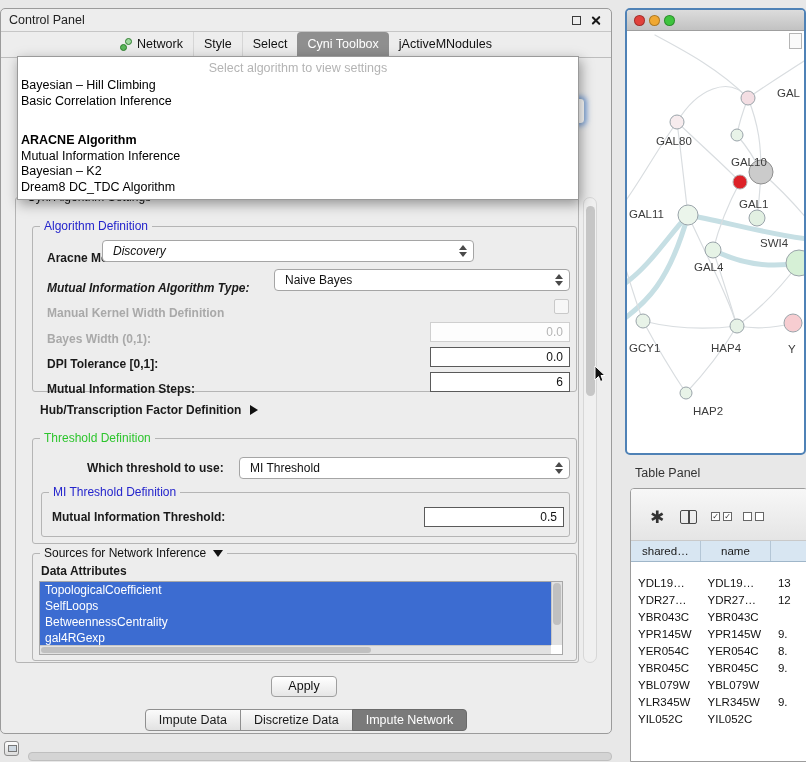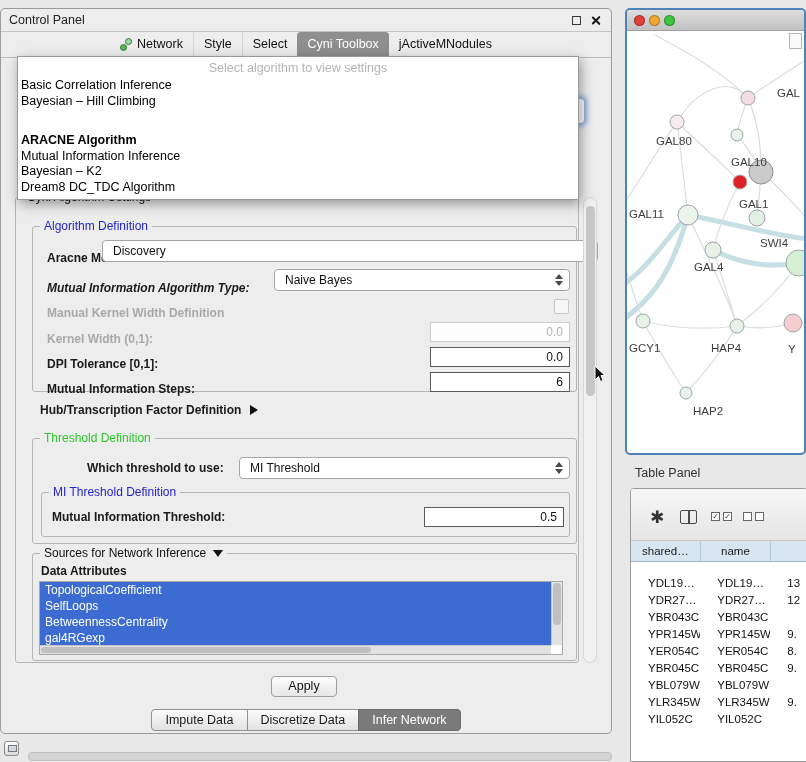--- a/index.html
+++ b/index.html
@@ -103,21 +103,21 @@
   .colicon i { position:absolute; left:7px; top:0; bottom:0; width:1.5px; background:#4a4a4a; display:block; }
   .cbgroup { position:absolute; top:23px; display:flex; gap:3px; }
   .cbgroup.g1 { left:80px; } .cbgroup.g2 { left:112px; }
   .cb { width:9px; height:9px; border:1px solid #666; background:#fff; font-size:8px; line-height:7px; text-align:center; color:#333; }
 
   .thead { position:absolute; left:0; top:52px; right:0; height:21px; display:flex; background:#d8e6f2; border-bottom:1px solid #9fb6c9; }
   .thcell { display:flex; align-items:center; justify-content:center; font-size:11.5px; color:#1a1a1a; border-right:1px solid #b4c6d6; overflow:hidden; white-space:nowrap; }
   .thcell.c0 { width:78px; } .thcell.c1 { width:79px; } .thcell.c2 { width:40px; }
   .tbody { position:absolute; left:0; top:73px; right:0; bottom:0; overflow:hidden; }
   .trow { display:flex; height:17px; align-items:center; }
-  .tcell { padding-left:17px; font-size:11.5px; color:#111; overflow:hidden; white-space:nowrap;margin-top:24px; }
+  .tcell { padding-left:7px; font-size:11.5px; color:#111; overflow:hidden; white-space:nowrap;margin-top:24px; }
   .tcell.c0 { width:78px; } .tcell.c1 { width:79px; } .tcell.c2 { width:40px; }
 
   
   .mini-icon { position:absolute; left:4px; top:741px; width:15px; height:15px; border:1px solid #8d8d8d; border-radius:3px;
                background:linear-gradient(#fdfdfd,#dcdcdc); }
   .mini-icon::after { content:""; position:absolute; left:3px; top:3px; width:7px; height:5px; border:1px solid #777; background:#cfd9e2; }
   .bottom-bar { position:absolute; left:28px; top:752px; width:584px; height:9px; background:#d4d4d4; border:1px solid #bfbfbf; border-radius:4px; }
   .cursor { position:absolute; left:594px; top:365px; z-index:60; }
 </style>
 </head>
@@ -148,57 +148,57 @@
         <div class="tab">
           <span>jActiveMNodules</span>
         </div>
       </div>
 
     <div class="combo-frag"></div>
 
     <div class="algo-popup">
       <div class="algo-ph">Select algorithm to view settings</div>
       <div>
+          <div class="algo-item">Bayesian – Hill Climbing</div>
           <div class="algo-item">Basic Correlation Inference</div>
-          <div class="algo-item">Bayesian – Hill Climbing</div>
           <div class="algo-item bold">ARACNE Algorithm</div>
           <div class="algo-item">Mutual Information Inference</div>
           <div class="algo-item">Bayesian – K2</div>
           <div class="algo-item">Dream8 DC_TDC Algorithm</div>
         </div>
     </div>
 
     <div class="gb" style="left:14px; top:188px; width:564px; height:466px;">
       <span class="gb-title">Cyni Algorithm Settings</span>
 
       <div class="gb" style="left:16px; top:28px; width:545px; height:166px;">
         <span class="gb-title blue">Algorithm Definition</span>
 
         <span class="lbl" style="left:14px; top:24px;">Aracne Mode:</span>
-        <div class="combo" style="left:69px; top:13px; width:496px;">
+        <div class="combo" style="left:69px; top:13px; width:372px;font-style:italic;">
           <span class="combo-val">Discovery</span>
           <span class="spin">
               <i class="up"></i>
               <i class="dn"></i>
             </span>
         </div>
 
         <span class="lbl" style="left:14px; top:54px;font-style:italic;">Mutual Information Algorithm Type:</span>
         <div class="combo" style="left:241px; top:42px; width:296px;">
           <span class="combo-val">Naive Bayes</span>
           <span class="spin">
               <i class="up"></i>
               <i class="dn"></i>
             </span>
         </div>
 
         <span class="lbl dis" style="left:14px; top:79px;">Manual Kernel Width Definition</span>
         <span class="chk" style="left:521px; top:72px;"></span>
 
-        <span class="lbl dis" style="left:14px; top:105px;">Kernel Width (0,1):</span>
+        <span class="lbl dis" style="left:14px; top:105px;">Bayes Width (0,1):</span>
         <input class="field dis" style="left: 397px; top: 95px; width: 140px;" value="0.0">
 
         <span class="lbl" style="left:14px; top:130px;">DPI Tolerance [0,1]:</span>
         <input class="field" style="left: 397px; top: 120px; width: 140px;" value="0.0">
 
         <span class="lbl" style="left:14px; top:155px;">Mutual Information Steps:</span>
         <input class="field" style="left: 397px; top: 145px; width: 140px;" value="6">
       </div>
 
       <div style="position:absolute; left:24px; top:205px; display:flex; align-items:center;">
@@ -248,21 +248,21 @@
 
     <div class="settings-scrollbar">
       <div class="thumb"></div>
     </div>
 
     <div class="apply-btn">Apply</div>
 
     <div class="btabbar">
         <div class="btab">Impute Data</div>
         <div class="btab">Discretize Data</div>
-        <div class="btab sel">Infer Network</div>
+        <div class="btab sel">Impute Network</div>
       </div>
   </div>
 
   <div class="window-net">
     <div class="net-titlebar">
       <span class="light red"></span>
       <span class="light yellow"></span>
       <span class="light green"></span>
     </div>
     <svg id="net-svg" width="177" height="422">

